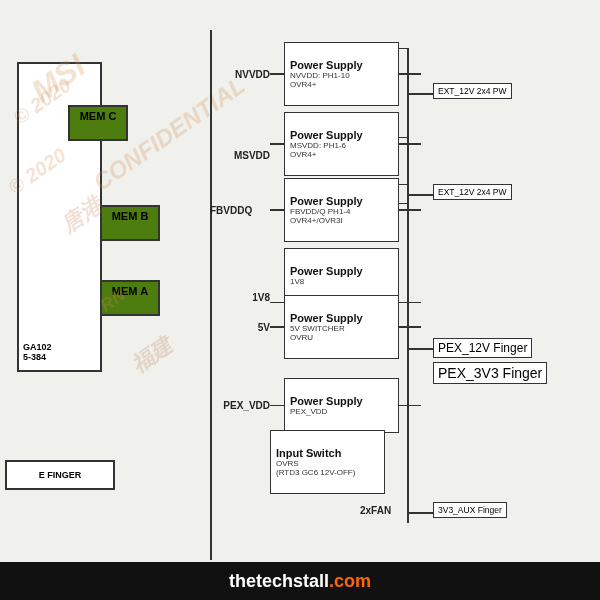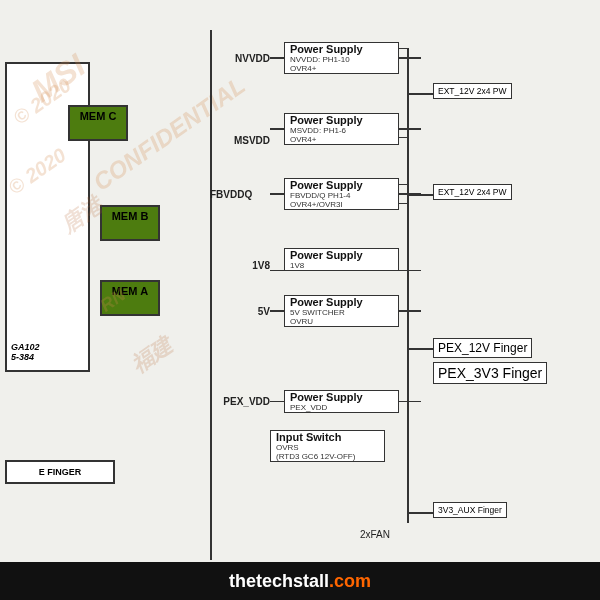--- a/index.html
+++ b/index.html
@@ -74,21 +74,21 @@
       font-weight: bold;
     }
 
     .finger-block {
       position: absolute;
       left: 5px;
       top: 460px;
       border: 2px solid #333;
       background: #fff;
       width: 110px;
-      height: 24px;
+      height: 30px;
       font-size: 9px;
       font-weight: bold;
       display: flex;
       align-items: center;
       justify-content: center;
     }
 
     
     .center-bus {
       position: absolute;
@@ -97,42 +97,41 @@
       width: 2px;
       height: 530px;
       background: #333;
       z-index: 2;
     }
 
     .ps-box {
       border: 1.5px solid #333;
       background: #fff;
       min-width: 100px;
-      padding: 0 5px;
+      padding: 16px 5px;
     }
 
     .ps-box-title {
       font-size: 11px;
       font-weight: bold;
       color: #111;
     }
 
     .ps-box-sub {
       font-size: 8px;
       color: #333;
     }
 
     
     .fan-label {
       position: absolute;
       font-size: 10px;
-      font-weight: normal;
+      font-weight: bold;
       color: #222;
       z-index: 2;
-      margin-top: 24px;
     }
 
     
     .bottom-bar {
       position: absolute;
       bottom: 0;
       left: 0;
       right: 0;
       height: 38px;
       background: #111;
@@ -158,21 +157,21 @@
   <div class="watermark">
     <div class="watermark-text msi">MSI</div>
     <div class="watermark-text year1">© 2020</div>
     <div class="watermark-text conf">CONFIDENTIAL</div>
     <div class="watermark-text year2">© 2020</div>
     <div class="watermark-text cn1">唐港</div>
     <div class="watermark-text rng">RN</div>
     <div class="watermark-text cn2">福建</div>
   </div>
 
-  <div class="gpu-block" style="left:5px; top:62px;font-style:italic;">
+  <div class="gpu-block" style="left:17px; top:62px;">
     <div class="gpu-label">GA102<br>5-384</div>
   </div>
 
   <div class="chip-block mem-c" style="position:absolute; left:68px; top:105px;">
     <span>MEM  C</span>
   </div>
 
   <div class="chip-block mem-b" style="position:absolute; left:100px; top:205px;">
     <span>MEM  B</span>
   </div>
@@ -234,21 +233,21 @@
     <div style="width:60px; text-align:right; font-size:10px; font-weight:bold; color:#222;">5V</div>
     <div style="width:14px; height:1.5px; background:#333;"></div>
     <div class="ps-box" style="width:115px;">
       <div class="ps-box-title">Power Supply</div>
       <div class="ps-box-sub">5V SWITCHER</div>
       <div class="ps-box-sub">OVRU</div>
     </div>
     <div style="width:22px; height:1.5px; background:#333;"></div>
   </div>
 
-  <div style="position:absolute; left:210px; top:378px; z-index:2; display:flex; align-items:center;margin-top:12px;">
+  <div style="position:absolute; left:210px; top:378px; z-index:2; display:flex; align-items:center;">
     <div style="width:60px; text-align:right; font-size:10px; font-weight:bold; color:#222;">PEX_VDD</div>
     <div style="width:14px; height:1.5px; background:#333;"></div>
     <div class="ps-box" style="width:115px;">
       <div class="ps-box-title">Power Supply</div>
       <div class="ps-box-sub">PEX_VDD</div>
     </div>
     <div style="width:22px; height:1.5px; background:#333;"></div>
   </div>
 
   <div style="position:absolute; left:270px; top:430px; z-index:2;border-radius:12px;">

